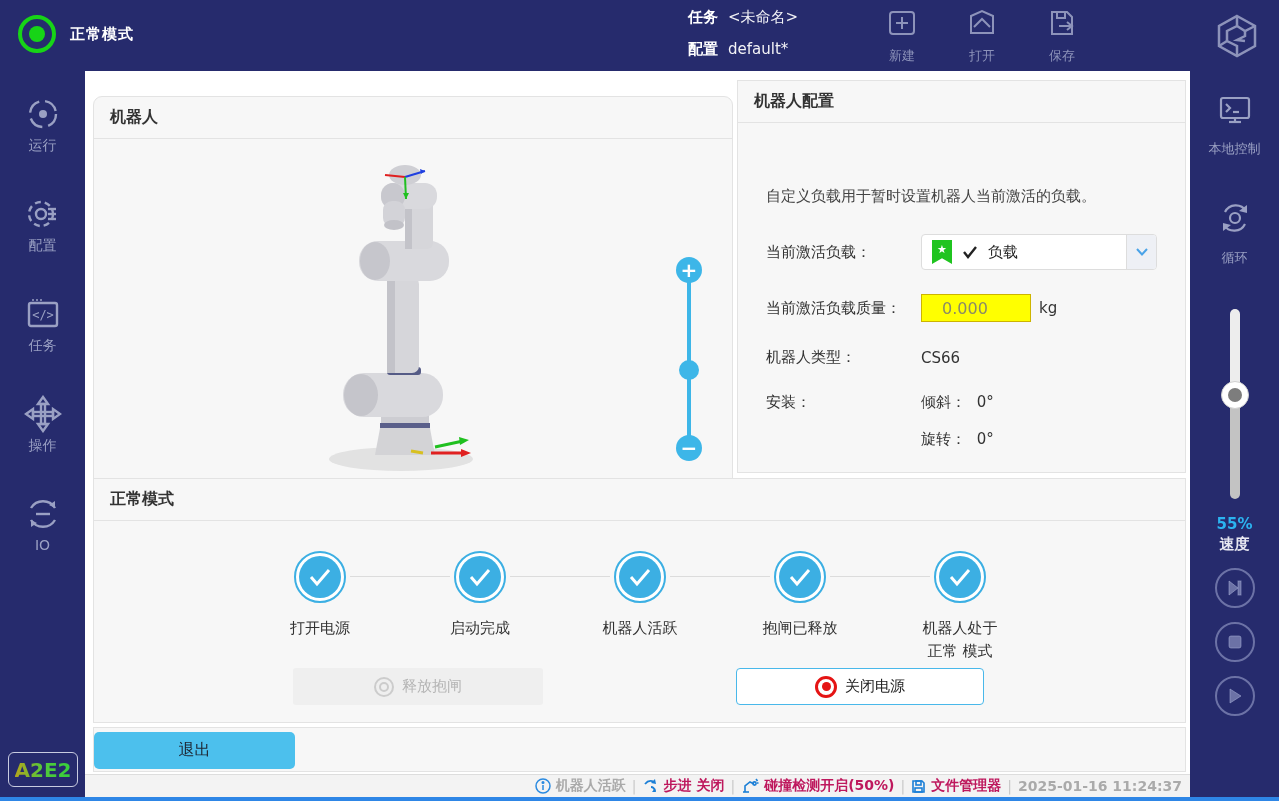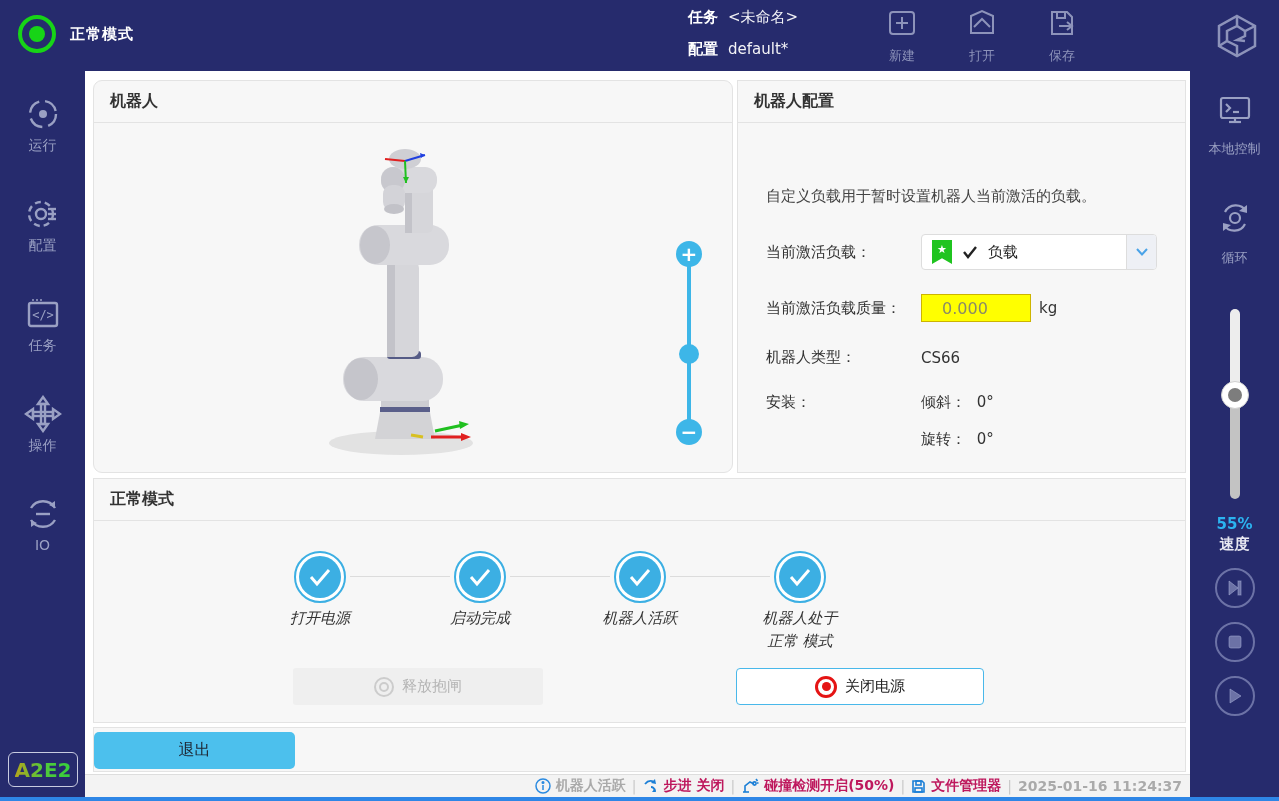--- a/index.html
+++ b/index.html
@@ -43,21 +43,21 @@
   .speed-percent { margin-top:16px; color:#2bb3f0; font-size:15px; font-weight:bold; }
   .speed-label { color:#e8e8f2; font-size:15px; font-weight:bold; margin-top:2px; }
   .pb-btn { width:40px; height:40px; border-radius:50%; border:2px solid rgba(165,173,214,.55); display:flex; align-items:center; justify-content:center; margin-top:14px; cursor:pointer; }
   .pb-btn svg { fill:rgba(165,173,214,.55); stroke:rgba(165,173,214,.55); }
 
   
   .content { position:absolute; left:85px; top:71px; width:1105px; height:726px; background:#fff; }
   .panel { position:absolute; background:#f7f7f7; border:1px solid #e3e3e3; }
   .panel-title { font-size:16px; font-weight:bold; color:#333; padding:10px 16px; border-bottom:1px solid #e3e3e3; }
 
-  .robot-panel { left:8px; top:9px; width:640px; height:393px;border-radius:9px; }
+  .robot-panel { left:8px; top:25px; width:640px; height:393px;border-radius:9px; }
   .viewport { position:relative; width:100%; height:355px; }
 
   .zoom-ctl { position:absolute; left:582px; top:118px; width:26px; }
   .zoom-track { position:absolute; left:11px; top:13px; width:4px; height:178px; background:#3db6e8; }
   .zoom-btn { position:absolute; left:0; width:26px; height:26px; border-radius:50%; background:#3db6e8; color:#fff; display:flex; align-items:center; justify-content:center; font-size:20px; font-weight:bold; cursor:pointer; line-height:1; }
   .zoom-plus { top:0; }
   .zoom-minus { top:178px; }
   .zoom-dot { position:absolute; left:3px; top:103px; width:20px; height:20px; border-radius:50%; background:#3db6e8; cursor:pointer; }
 
   .config-panel { left:652px; top:9px; width:449px; height:393px; }
@@ -73,21 +73,21 @@
   .mass-input { width:110px; height:28px; background:#ffff00; border:1px solid #cdb400; color:#8a8a66; font-size:16px; padding:0 20px; font-family:inherit; outline:none; }
   .unit { margin-left:8px; color:#333; }
   .mount-sub { display:flex; flex-direction:column; gap:18px; }
 
   .status-panel { left:8px; top:407px; width:1093px; height:245px; }
   .steps { display:flex; margin-left:146px; margin-top:30px; }
   .step { width:160px; display:flex; flex-direction:column; align-items:center; position:relative; }
   .step:not(:last-child)::after { content:""; position:absolute; top:25px; left:calc(50% + 30px); width:calc(100% - 60px); height:1px; background:#dcdcdc; }
   .scheck { width:52px; height:52px; border-radius:50%; border:2px solid #3cafe3; background:#fff; display:flex; align-items:center; justify-content:center; }
   .scheck-inner { width:42px; height:42px; border-radius:50%; background:#3cafe3; display:flex; align-items:center; justify-content:center; }
-  .step-label { margin-top:4px; font-size:15px; color:#333; text-align:center; line-height:1.5;font-style:italic; }
+  .step-label { margin-top:14px; font-size:15px; color:#333; text-align:center; line-height:1.5; }
   .brake-btn { position:absolute; left:199px; top:189px; width:250px; height:37px; background:#efefef; border:none; border-radius:3px; color:#b5b5b5; font-size:15px; display:flex; align-items:center; justify-content:center; gap:8px; font-family:inherit; }
   .rel-icon { width:20px; height:20px; border:2px solid #cccccc; border-radius:50%; position:relative; }
   .rel-icon::after { content:""; position:absolute; inset:3px; border:2px solid #cccccc; border-radius:50%; }
   .poweroff-btn { position:absolute; left:642px; top:189px; width:248px; height:37px; background:#fff; border:1px solid #49b8ea; border-radius:4px; color:#222; font-size:15px; display:flex; align-items:center; justify-content:center; gap:8px; cursor:pointer; font-family:inherit; }
   .pwr-icon { width:22px; height:22px; border:3px solid #e51414; border-radius:50%; display:flex; align-items:center; justify-content:center; }
   .pwr-dot { width:9px; height:9px; border-radius:50%; background:#e51414; }
 
   .footer-row { position:absolute; left:8px; top:656px; width:1093px; height:45px; background:#f7f7f7; border:1px solid #e3e3e3; }
   .exit-btn { position:absolute; left:0px; top:4px; width:201px; height:37px; background:#4cc0ed; border:none; border-radius:5px; color:#1d2430; font-size:16px; cursor:pointer; font-family:inherit; }
 
@@ -414,20 +414,30 @@
           <div class="step-label">机器人活跃</div>
         </div>
         <div class="step">
           <div class="scheck">
               <div class="scheck-inner">
                 <svg width="24" height="20" viewBox="0 0 24 20" fill="none" stroke="#fff" stroke-width="3">
                   <polyline points="3,10 9,17 21,3"></polyline>
                 </svg>
               </div>
             </div>
+          <div class="step-label">抱闸已释放</div>
+        </div>
+        <div class="step">
+          <div class="scheck">
+              <div class="scheck-inner">
+                <svg width="24" height="20" viewBox="0 0 24 20" fill="none" stroke="#fff" stroke-width="3">
+                  <polyline points="3,10 9,17 21,3"></polyline>
+                </svg>
+              </div>
+            </div>
           <div class="step-label">
             <div>机器人处于</div>
             <div>正常 模式</div>
           </div>
         </div>
       </div>
       <button class="brake-btn" disabled="">
         <span class="rel-icon"></span>
         <span>释放抱闸</span>
       </button>

